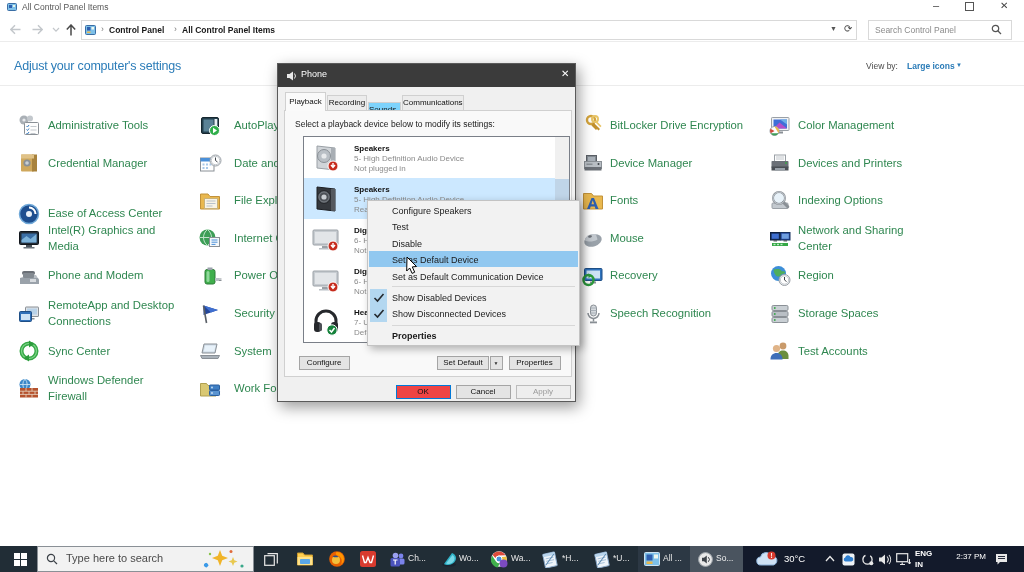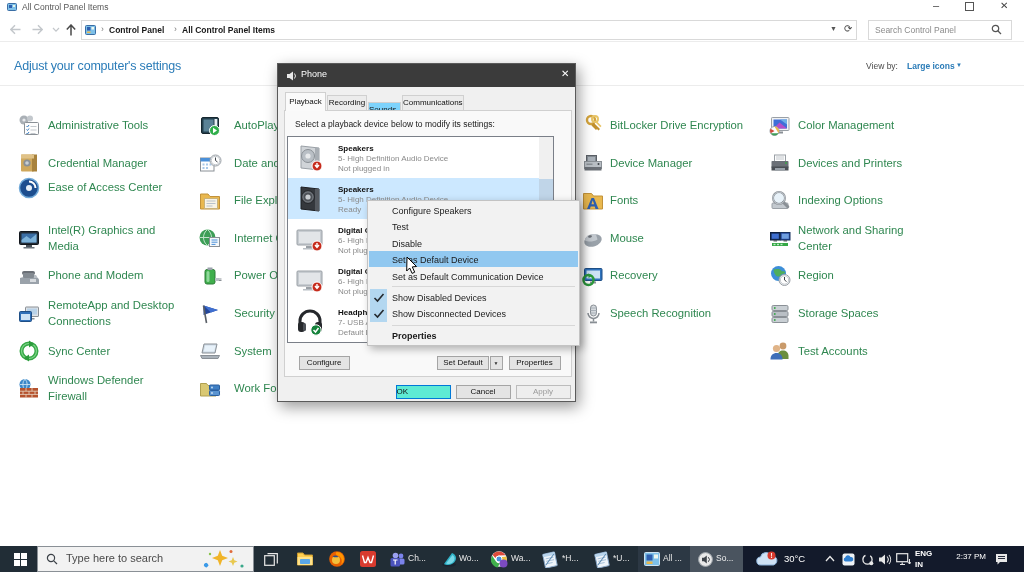--- a/index.html
+++ b/index.html
@@ -79,21 +79,21 @@
 <div class="it g1" style="left:17px;top:151.3px">
       <svg width="24" height="24" viewBox="0 0 24 24">
         <rect x="4" y="3.5" width="13" height="17" rx="1" fill="#cfa85c"></rect>
         <rect x="15" y="3.5" width="5" height="17" fill="#a8823c"></rect>
         <rect x="4" y="3.5" width="13" height="4" fill="#e0c287"></rect>
         <circle cx="10" cy="12" r="3.6" fill="#8a9096"></circle>
         <circle cx="10" cy="12" r="1.8" fill="#c9cfd4"></circle>
       </svg>
       <div class="lb">Credential Manager</div>
     </div>
-<div class="it g1" style="left:17px;top:176px">
+<div class="it g1" style="left:17px;top:202px">
       <svg width="24" height="24" viewBox="0 0 24 24">
         <circle cx="12" cy="12" r="9.5" fill="#1d4e8f"></circle>
         <circle cx="12" cy="12" r="9.5" fill="none" stroke="#6fa8d8" stroke-width="1.5"></circle>
         <path d="M12 5.5a6.5 6.5 0 016.5 6.5" stroke="#fff" stroke-width="2" fill="none"></path>
         <circle cx="12" cy="12" r="3" fill="#e8f0f8"></circle>
       </svg>
       <div class="lb">Ease of Access Center</div>
     </div>
 <div class="it g1" style="left:17px;top:226.5px">
       <svg width="24" height="24" viewBox="0 0 24 24">
@@ -367,21 +367,21 @@
  </div>
 
  <div class="ab" style="left:7px;top:28px;width:41px;height:19px;background:#fafafa;border:1px solid #d0d0d0;border-bottom:none;box-sizing:border-box;z-index:3;font-size:8px;color:#111;text-align:center;line-height:17px">Playback</div>
  <div class="ab" style="left:49px;top:30.5px;width:40px;height:16px;background:#ececec;border:1px solid #d0d0d0;box-sizing:border-box;font-size:8px;color:#111;text-align:center;line-height:14px">Recording</div>
  <div class="ab" style="left:90px;top:38px;width:33px;height:16px;background:#7dd3fc;border:1px solid #d0d0d0;box-sizing:border-box;font-size:8px;color:#111;line-height:14px">Sounds</div>
  <div class="ab" style="left:124px;top:30.5px;width:62px;height:16px;background:#ececec;border:1px solid #d0d0d0;box-sizing:border-box;font-size:8px;color:#111;text-align:left;line-height:14px">Communications</div>
 
  <div class="ab" style="left:6px;top:46px;width:288px;height:267px;background:#f9f9f9;border:1px solid #d0d0d0;box-sizing:border-box">
    <div class="ab" style="left:10px;top:8px;font-size:8.5px;color:#1a1a1a">Select a playback device below to modify its settings:</div>
 
-   <div class="ab" style="left:2px;top:25px;width:267px;height:207px;background:#fff;border:1px solid #7a7f88;box-sizing:border-box">
+   <div class="ab" style="left:18px;top:25px;width:267px;height:207px;background:#fff;border:1px solid #7a7f88;box-sizing:border-box">
 
      <div class="ab" style="left:0;top:41px;width:265px;height:41px;background:#cce8ff"></div>
 
      <div class="ab" style="left:251px;top:0;width:14px;height:205px;background:#f0f0f0"></div>
      <div class="ab" style="left:251px;top:42px;width:14px;height:52px;background:#c0d5e8"></div>
 
      <svg class="ab" style="left:7px;top:6px" width="30" height="30" viewBox="0 0 30 30">
             <polygon points="6,3 24,5 24,27 6,25" fill="#d0d4d8" stroke="#9aa0a6"></polygon>
             <polygon points="20,4.8 24,5 24,27 20,26.7" fill="#a8aeb4"></polygon>
             <circle cx="13" cy="13" r="6.5" fill="#b9bfc5" stroke="#8a9096"></circle>
@@ -440,21 +440,21 @@
      <div class="ab" style="left:50px;top:181px;font-size:8px;color:#8a8a8a">7- USB Audio Device</div>
      <div class="ab" style="left:50px;top:191px;font-size:8px;color:#8a8a8a">Default Device</div>
    </div>
 
    <div class="ab" style="left:13.5px;top:245px;width:51px;height:14px;background:#e4e4e4;border:1px solid #a5a5a5;box-sizing:border-box;font-size:8px;color:#111;text-align:center;line-height:12px">Configure</div>
    <div class="ab" style="left:152px;top:245px;width:52px;height:14px;background:#e4e4e4;border:1px solid #a5a5a5;box-sizing:border-box;font-size:8px;color:#111;text-align:center;line-height:12px">Set Default</div>
    <div class="ab" style="left:204.5px;top:245px;width:13px;height:14px;background:#e4e4e4;border:1px solid #a5a5a5;box-sizing:border-box;font-size:5px;color:#333;text-align:center;line-height:12px">▼</div>
    <div class="ab" style="left:223.5px;top:245px;width:52px;height:14px;background:#e4e4e4;border:1px solid #a5a5a5;box-sizing:border-box;font-size:8px;color:#111;text-align:center;line-height:12px">Properties</div>
  </div>
 
- <div class="ab" style="left:117.5px;top:321px;width:55px;height:14px;background:#5eead4;border:1px solid #0078d7;box-sizing:border-box;font-size:8px;color:#111;line-height:12px">OK</div>
+ <div class="ab" style="left:117.5px;top:321px;width:55px;height:14px;background:#ef4444;border:1px solid #0078d7;box-sizing:border-box;font-size:8px;color:#111;text-align:center;line-height:12px">OK</div>
  <div class="ab" style="left:177.5px;top:321px;width:55px;height:14px;background:#e4e4e4;border:1px solid #a5a5a5;box-sizing:border-box;font-size:8px;color:#111;text-align:center;line-height:12px">Cancel</div>
  <div class="ab" style="left:237.5px;top:321px;width:55px;height:14px;background:#eee;border:1px solid #bcbcbc;box-sizing:border-box;font-size:8px;color:#9a9a9a;text-align:center;line-height:12px">Apply</div>
 </div>
 
 <div class="ab" style="left:367px;top:199.5px;width:213px;height:146px;background:#f2f2f2;border:1px solid #c3c3c3;box-sizing:border-box;box-shadow:3px 3px 8px rgba(0,0,0,0.3);z-index:5;font-size:9px;color:#1a1a1a">
   <div class="ab" style="left:24px;top:5px">Configure Speakers</div>
   <div class="ab" style="left:24px;top:21.5px">Test</div>
   <div class="ab" style="left:24px;top:38px">Disable</div>
   <div class="ab" style="left:1px;top:50px;width:209px;height:16.5px;background:#91c8f0"></div>
   <div class="ab" style="left:24px;top:54.5px">Set as Default Device</div>

